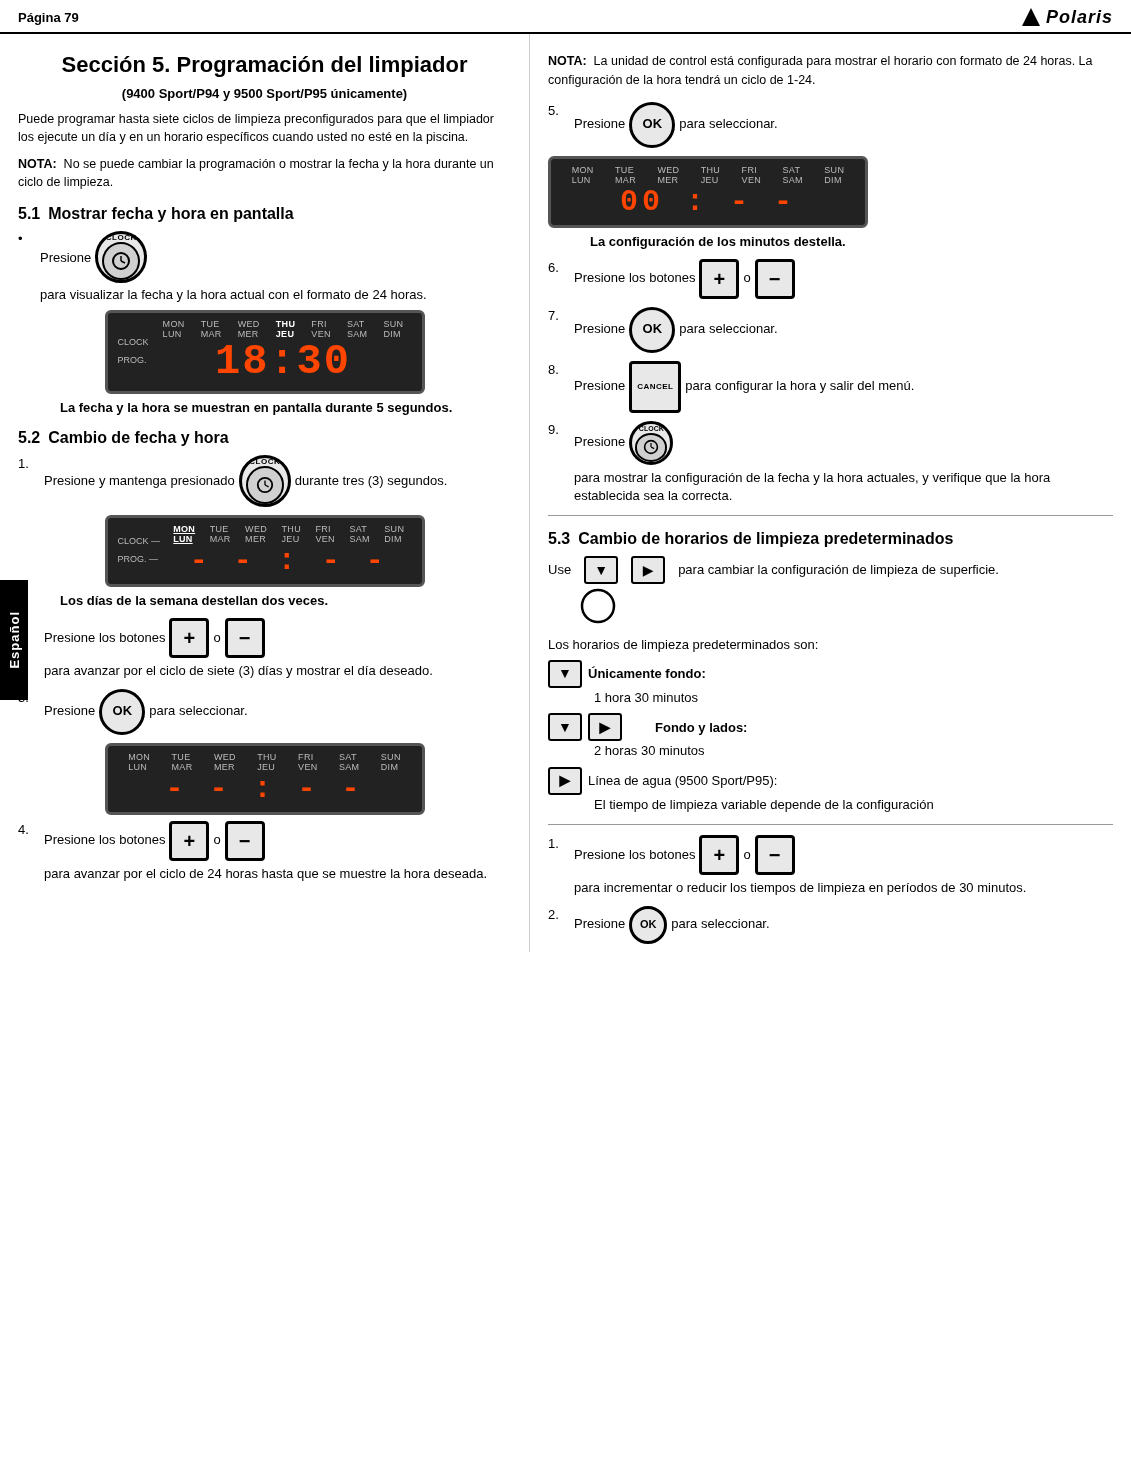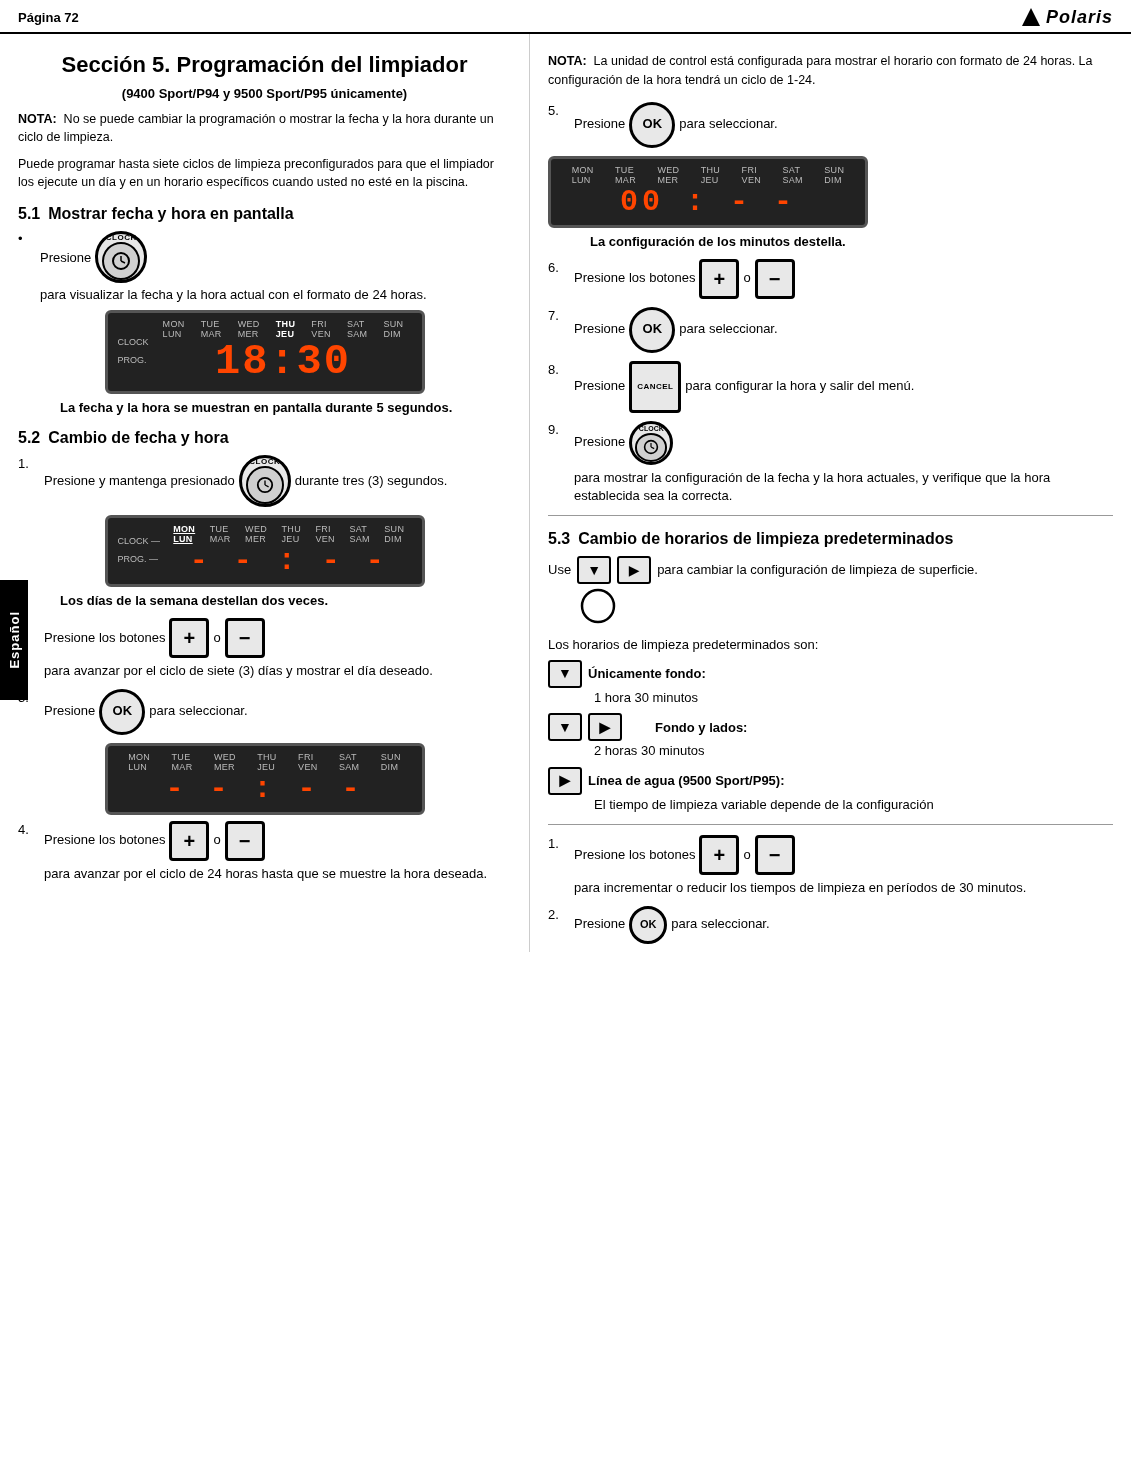--- a/index.html
+++ b/index.html
@@ -349,21 +349,21 @@
       font-weight: bold;
     }
     .cleaning-item-detail {
       margin-left: 46px;
       font-size: 13px;
     }
 
     .use-line {
       display: flex;
       align-items: center;
-      gap: 6px;
+      gap: 13px;
       margin-bottom: 2px;
       font-size: 13px;
     }
 
     .right-note {
       font-size: 12.5px;
       margin-bottom: 12px;
       line-height: 1.5;
     }
     .right-note .bold { font-weight: bold; }
@@ -404,43 +404,43 @@
 </head>
 <body>
 
 <div class="page-container">
 
   <div class="espanol-bar">
     <span class="espanol-text">Español</span>
   </div>
 
   <div class="page-header">
-    <span class="page-num">Página 72</span>
+    <span class="page-num">Página 79</span>
     <div class="polaris-logo">
       <svg width="22" height="22" viewBox="0 0 22 22">
         <polygon points="11,2 20,20 2,20" fill="#000"></polygon>
       </svg>
       <span class="logo-text">Polaris</span>
     </div>
   </div>
 
   <div class="main-content">
 
     <div class="left-col">
 
       <div class="section-title">Sección 5. Programación del limpiador</div>
 
       <div class="section-subtitle">(9400 Sport/P94 y 9500 Sport/P95 únicamente)</div>
 
+      <div class="section-note">Puede programar hasta siete ciclos de limpieza preconfigurados para que el limpiador los ejecute un día y en un horario específicos cuando usted no esté en la piscina.</div>
+
       <div class="section-note">
         <span class="note-bold">NOTA:</span>
         &nbsp;<span>No se puede cambiar la programación o mostrar la fecha y la hora durante un ciclo de limpieza.</span>
       </div>
-
-      <div class="section-note">Puede programar hasta siete ciclos de limpieza preconfigurados para que el limpiador los ejecute un día y en un horario específicos cuando usted no esté en la piscina.</div>
 
       <div class="subsection-heading">
         <span>5.1</span>
         <span>Mostrar fecha y hora en pantalla</span>
       </div>
 
       <div class="bullet-item">
         <span class="bullet-dot">•</span>
         <div class="step-content">
           <span>Presione</span>
@@ -697,21 +697,21 @@
           <span class="btn-down-arrow">▼</span>
           <span class="btn-right-arrow">▶</span>
           <span style="font-weight:bold;margin-left:27px;">Fondo y lados:</span>
         </div>
         <div class="cleaning-item-detail">2 horas 30 minutos</div>
       </div>
 
       <div class="cleaning-item">
         <div class="cleaning-item-header">
           <span class="btn-right-arrow">▶</span>
-          <span style="font-weight:bold;">Línea de agua (9500 Sport/P95):</span>
+          <span style="font-weight:normal;">Línea de agua (9500 Sport/P95):</span>
         </div>
         <div class="cleaning-item-detail">El tiempo de limpieza variable depende de la configuración</div>
       </div>
 
       <hr class="divider-line">
 
       <div class="step">
         <span class="step-num">1.</span>
         <div class="step-content">
           <span>Presione los botones</span>

